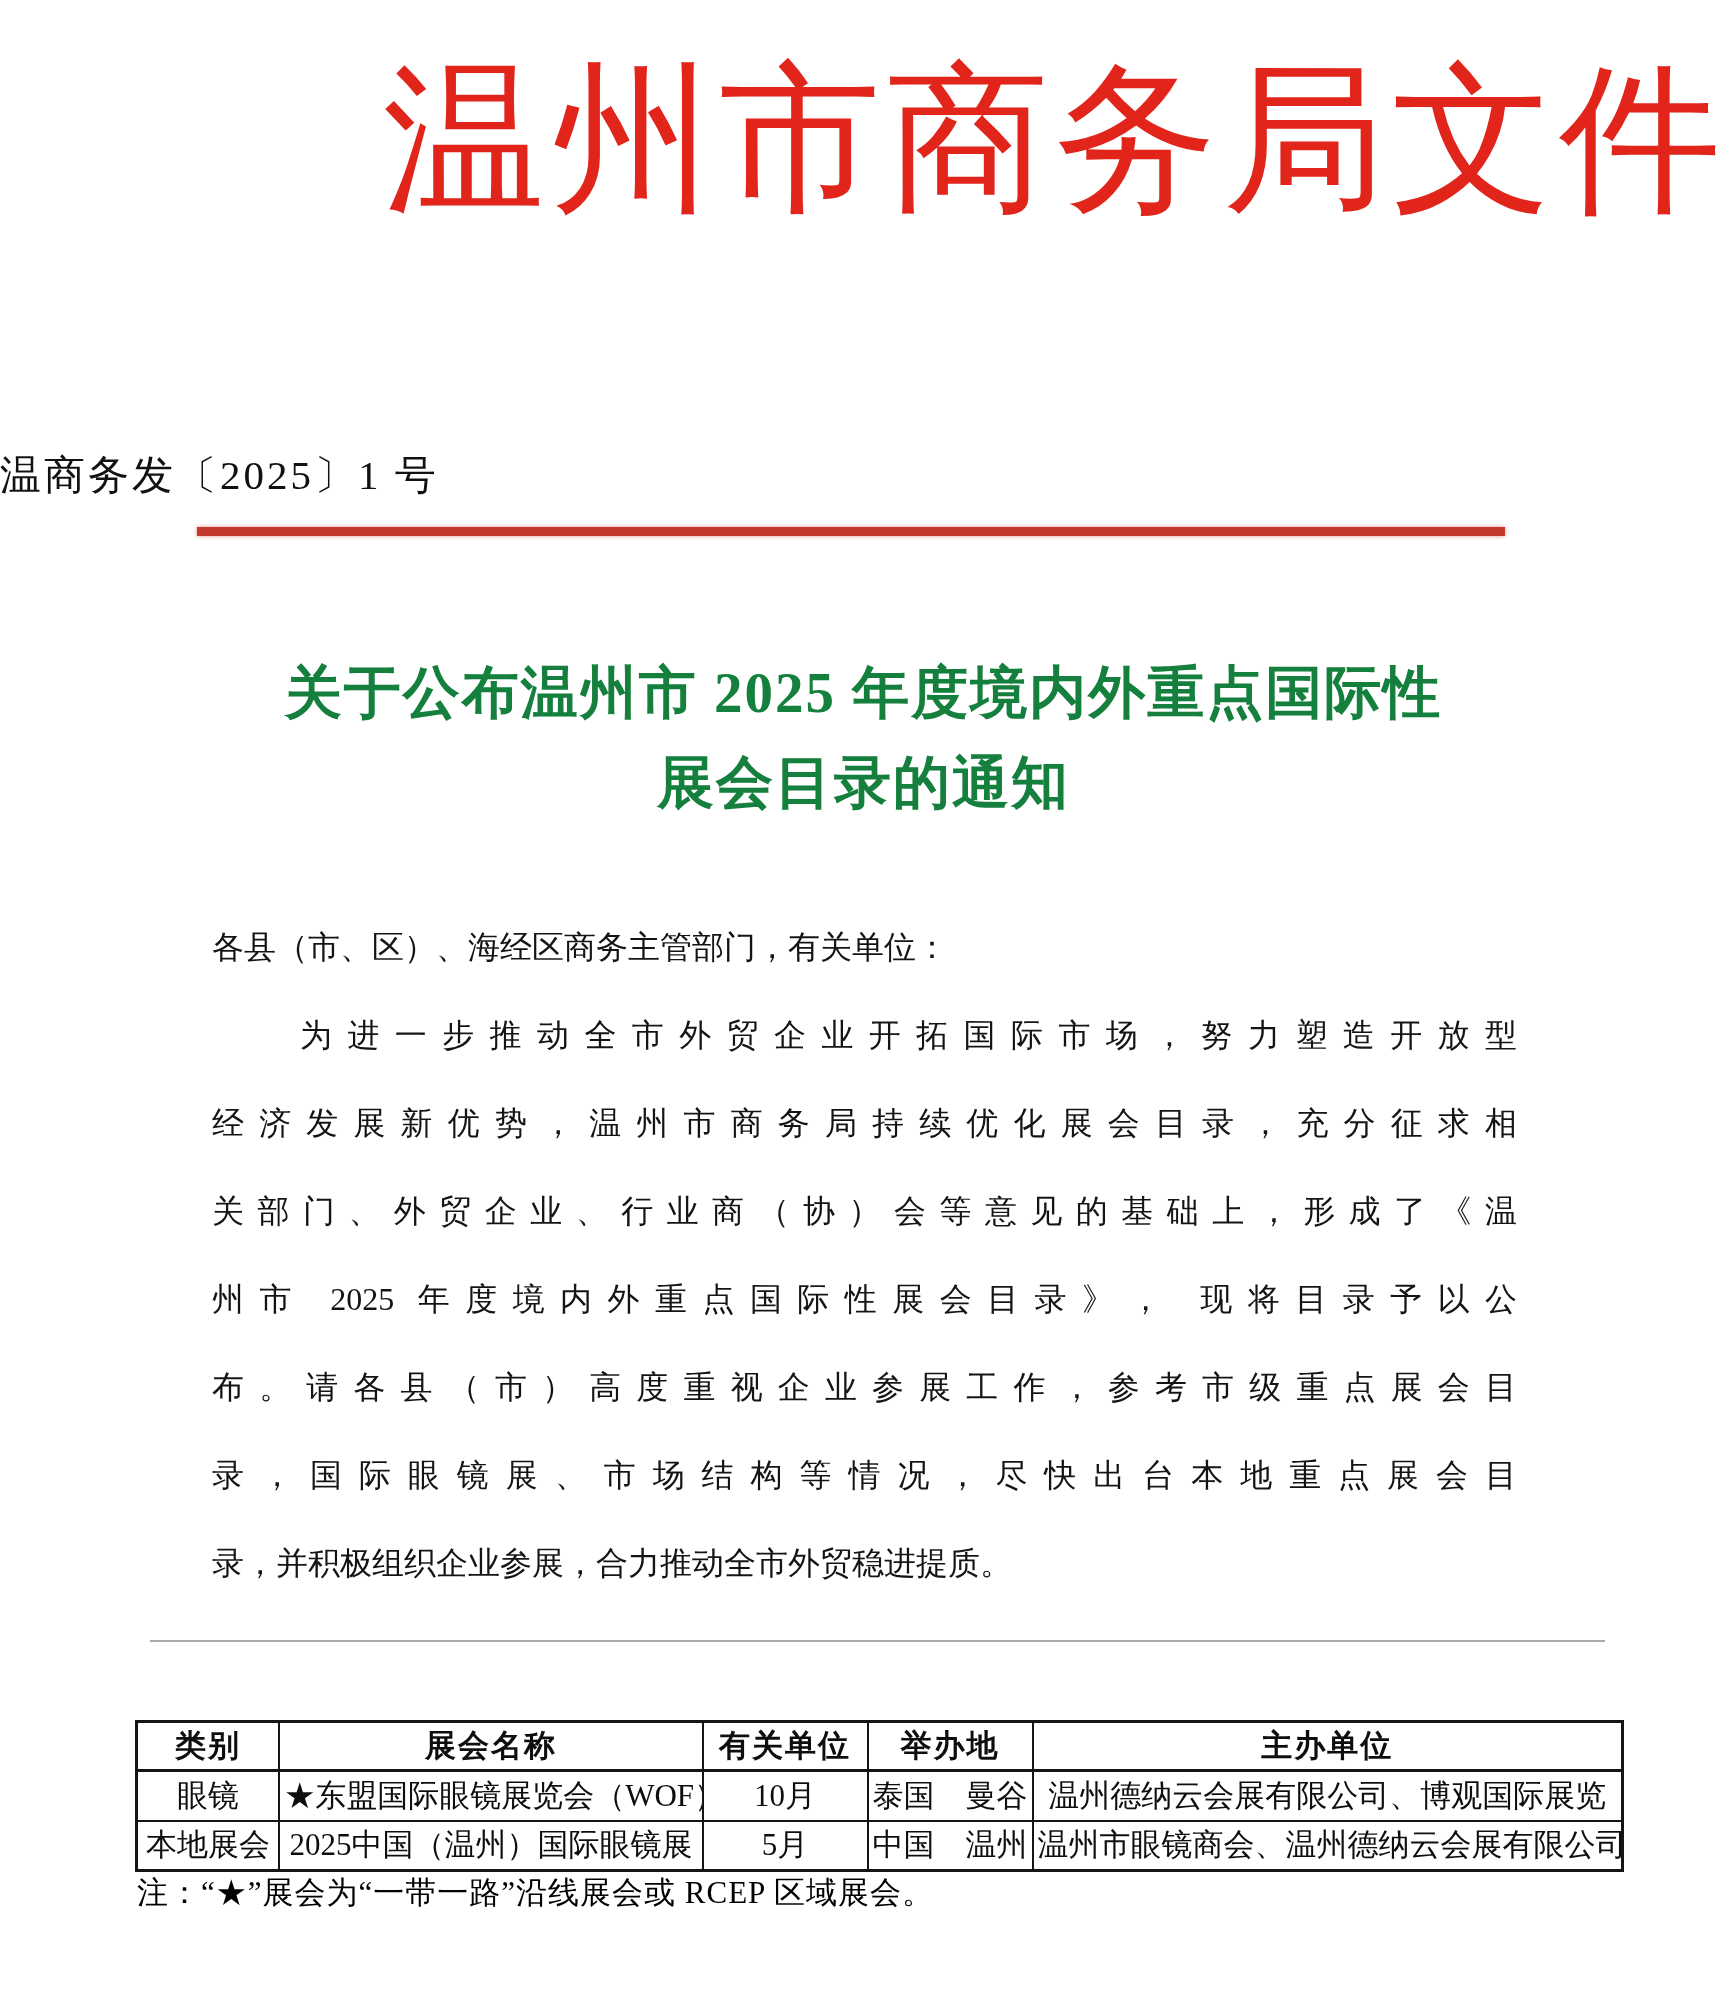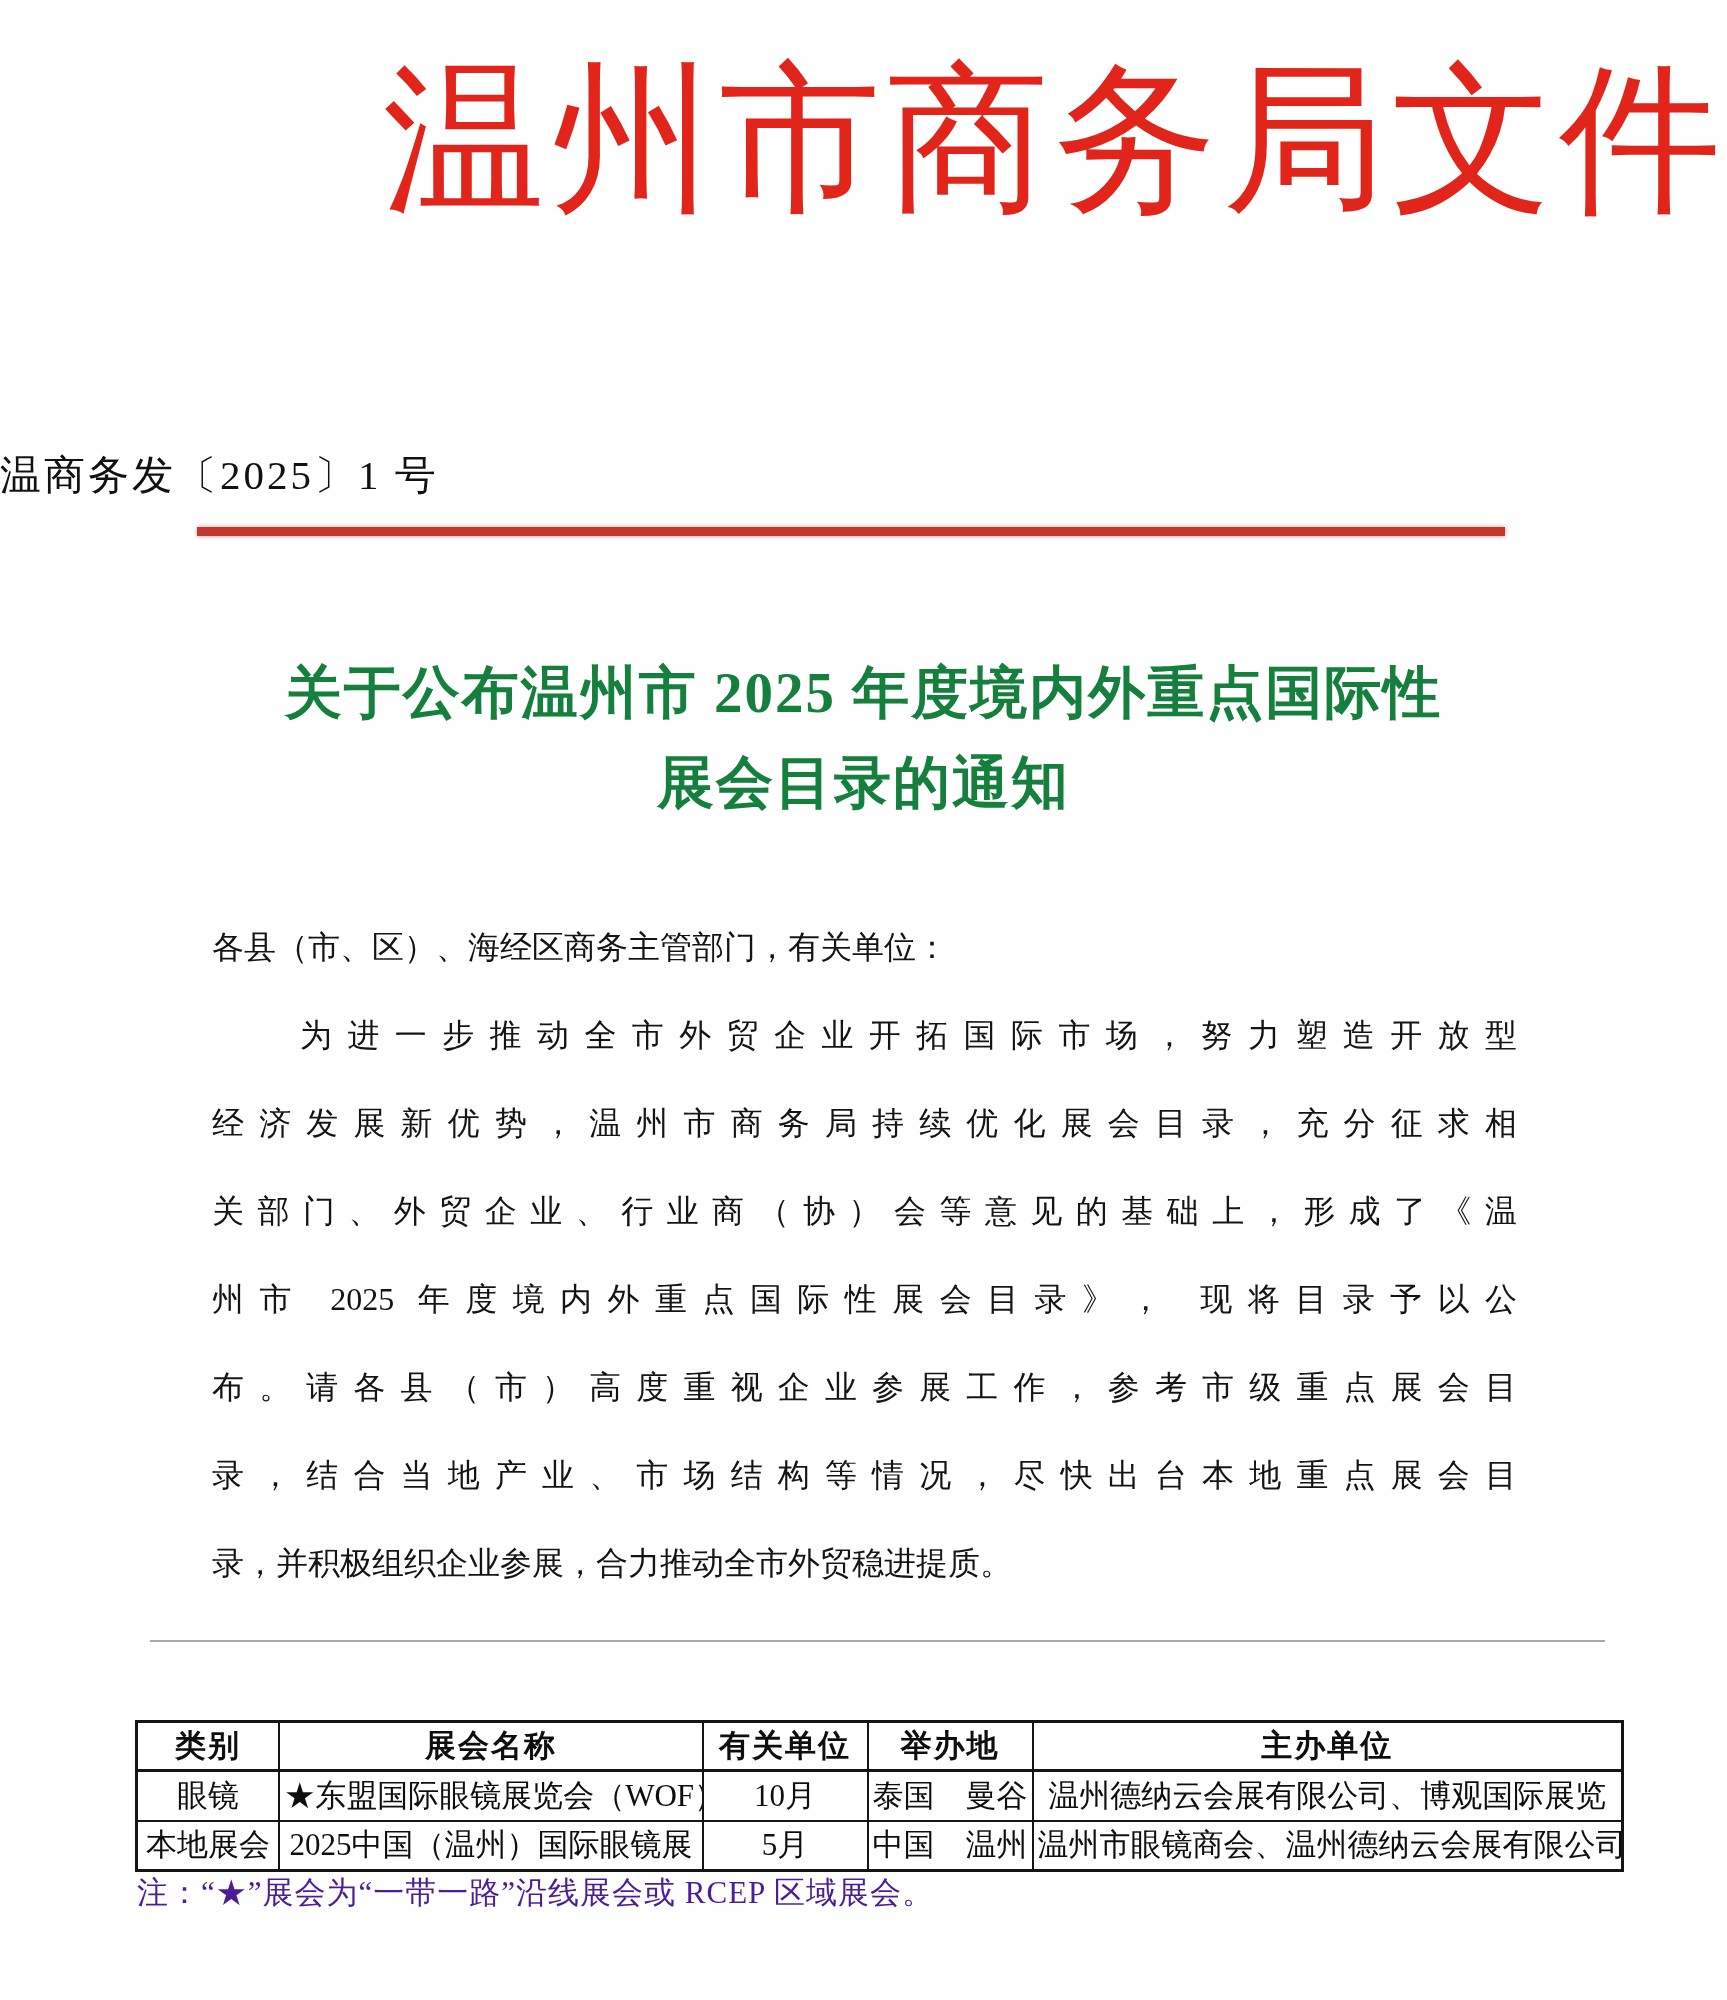--- a/index.html
+++ b/index.html
@@ -96,21 +96,21 @@
   }
   #exhibit-table { border: 3px solid var(--border-ink); }
   #exhibit-table thead tr { height: 49px; }
   #exhibit-table thead th { border-bottom: 3px solid var(--border-ink); font-weight: 700; letter-spacing: 2px; margin-top: 8px; }
   #exhibit-table tbody tr { height: 50px; padding-left: 8px; }
   #footnote {
     position: absolute;
     top: 1872px; left: 137px;
     font-size: 31px;
     letter-spacing: 1px;
-    color: #4c1d95;
+    color: #000000;
     white-space: nowrap;
   }
 </style>
 </head>
 <body>
 
 <div id="page">
 
   <div id="masthead">温州市商务局文件</div>
 
@@ -123,21 +123,21 @@
     <div>展会目录的通知</div>
   </div>
 
   <div id="body-text">
     <div class="body-line short">各县（市、区）、海经区商务主管部门，有关单位：</div>
     <div class="body-line indent">为进一步推动全市外贸企业开拓国际市场，努力塑造开放型</div>
     <div class="body-line">经济发展新优势，温州市商务局持续优化展会目录，充分征求相</div>
     <div class="body-line">关部门、外贸企业、行业商（协）会等意见的基础上，形成了《温</div>
     <div class="body-line">州市 2025 年度境内外重点国际性展会目录》， 现将目录予以公</div>
     <div class="body-line">布。请各县（市）高度重视企业参展工作，参考市级重点展会目</div>
-    <div class="body-line">录，结合当地产业、市场结构等情况，尽快出台本地重点展会目</div>
+    <div class="body-line">录，国际眼镜展、市场结构等情况，尽快出台本地重点展会目</div>
     <div class="body-line short">录，并积极组织企业参展，合力推动全市外贸稳进提质。</div>
   </div>
 
   <div id="divider"></div>
 
   <table id="exhibit-table">
     <colgroup>
       <col style="width:9.6%">
       <col style="width:28.5%">
       <col style="width:11.1%">

